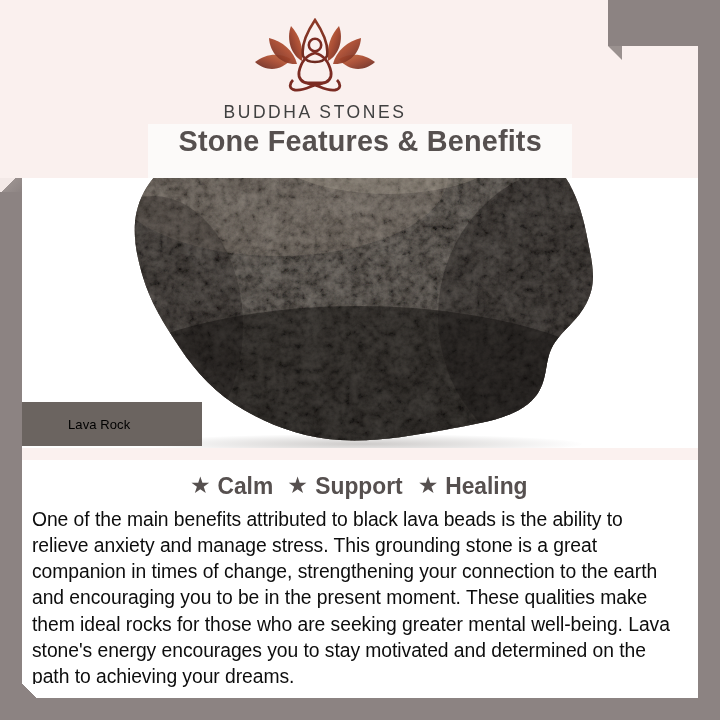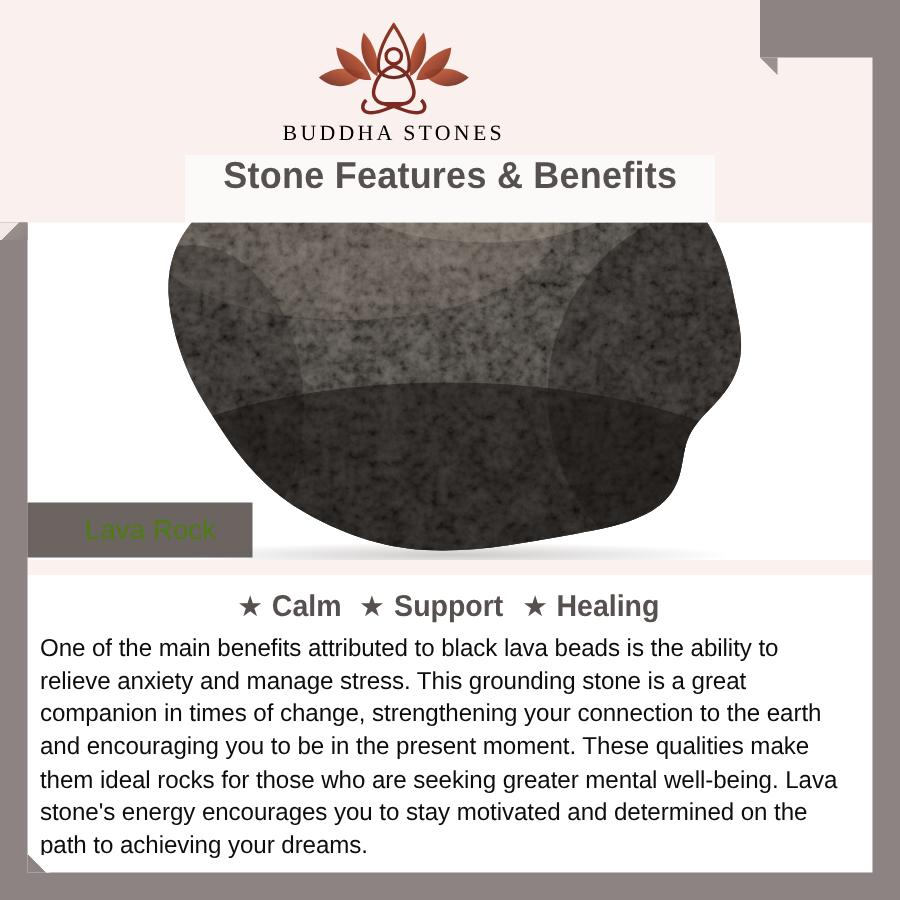--- a/index.html
+++ b/index.html
@@ -78,25 +78,25 @@
     display: flex;
     flex-direction: column;
     align-items: center;
   }
   .logo-mark {
     width: 132px;
     height: 74px;
     display: block;
   }
   .logo-word {
-    margin-top: 4px;
-    font-family: Liberation Serif, serif;
+    margin-top: 10px;
+    font-family: Liberation Sans, sans-serif;
     font-size: 17.5px;
     letter-spacing: 2.6px;
-    color: #000000;
+    color: #404040;
     font-weight: 400;
   }
 
   
   .title-banner {
     position: absolute;
     top: 124px;
     left: 148px;
     width: 424px;
     height: 54px;
@@ -155,22 +155,22 @@
     width: 180px;
     height: 44px;
     background: rgba(86,78,74,0.88);
     display: flex;
     align-items: center;
     z-index: 7;
   }
   .caption-bar .caption-text {
     margin-left: 46px;
     font-family: "Liberation Sans Narrow", "Liberation Sans", sans-serif;
-    font-size: 22px;
-    color: #4d7c0f;
+    font-size: 13px;
+    color: #000000;
     font-weight: 400;
     letter-spacing: 0.1px;
     white-space: nowrap;
   }
 
   
   .pink-strip {
     position: absolute;
     left: 22px;
     top: 448px;

